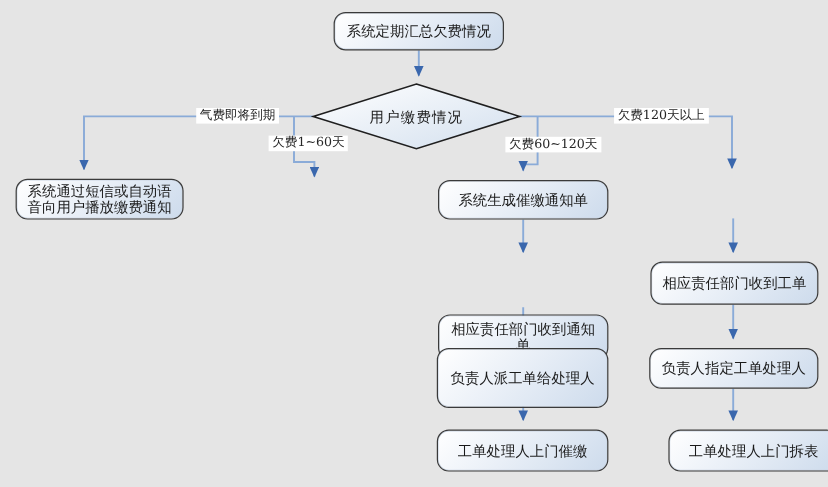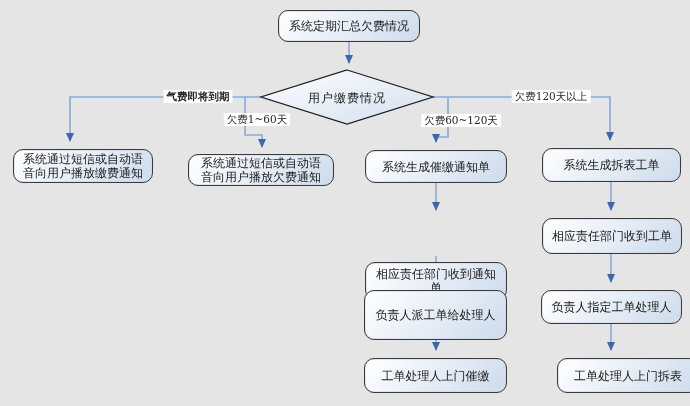--- a/index.html
+++ b/index.html
@@ -72,39 +72,37 @@
 
     <polygon points="347,70 433,97 347,124 261,97" fill="url(#diamondFill)" stroke="#1f1f1f" stroke-width="1.3"></polygon>
   </svg>
 
   <div class="node" style="left:278px;top:10px;width:142px;height:32px;">系统定期汇总欠费情况</div>
 
   <div class="decision-label" style="left:277px;top:90px;width:140px;">用户缴费情况</div>
 
   <div class="node" style="left:13px;top:149px;width:140px;height:34px;">系统通过短信或自动语音向用户播放缴费通知</div>
 
-  <div class="node" style="left:188px;top:154px;width:146px;height:32px;">系统通过短信或自动语音向用户播放欠费通知</div>
 
   <div class="node" style="left:365px;top:150px;width:142px;height:33px;">系统生成催缴通知单</div>
 
   <div class="node" style="left:365px;top:218px;width:142px;height:38px;margin-top:44px;">相应责任部门收到通知单</div>
 
   <div class="node" style="left:364px;top:290px;width:143px;height:50px;">负责人派工单给处理人</div>
 
   <div class="node" style="left:364px;top:358px;width:143px;height:35px;">工单处理人上门催缴</div>
 
-  <div class="node" style="left:542px;top:148px;width:139px;height:34px;">系统生成拆表工单</div>
 
   <div class="node" style="left:541px;top:290px;width:141px;height:34px;">负责人指定工单处理人</div>
 
   <div class="node" style="left:542px;top:218px;width:140px;height:36px;">相应责任部门收到工单</div>
 
   <div class="node" style="left:540px;top:358px;width:142px;height:35px;margin-left:17px;">工单处理人上门拆表</div>
 
-  <span class="branch-label" style="left:198px;top:90px;font-weight:bold;">气费即将到期</span>
+  <span class="branch-label" style="left:198px;top:90px;">气费即将到期</span>
 
   <span class="branch-label" style="left:257px;top:113px;">欠费1~60天</span>
 
   <span class="branch-label" style="left:461px;top:114px;">欠费60~120天</span>
 
   <span class="branch-label" style="left:551px;top:90px;">欠费120天以上</span>
 
 </div>
 
 </body></html>

